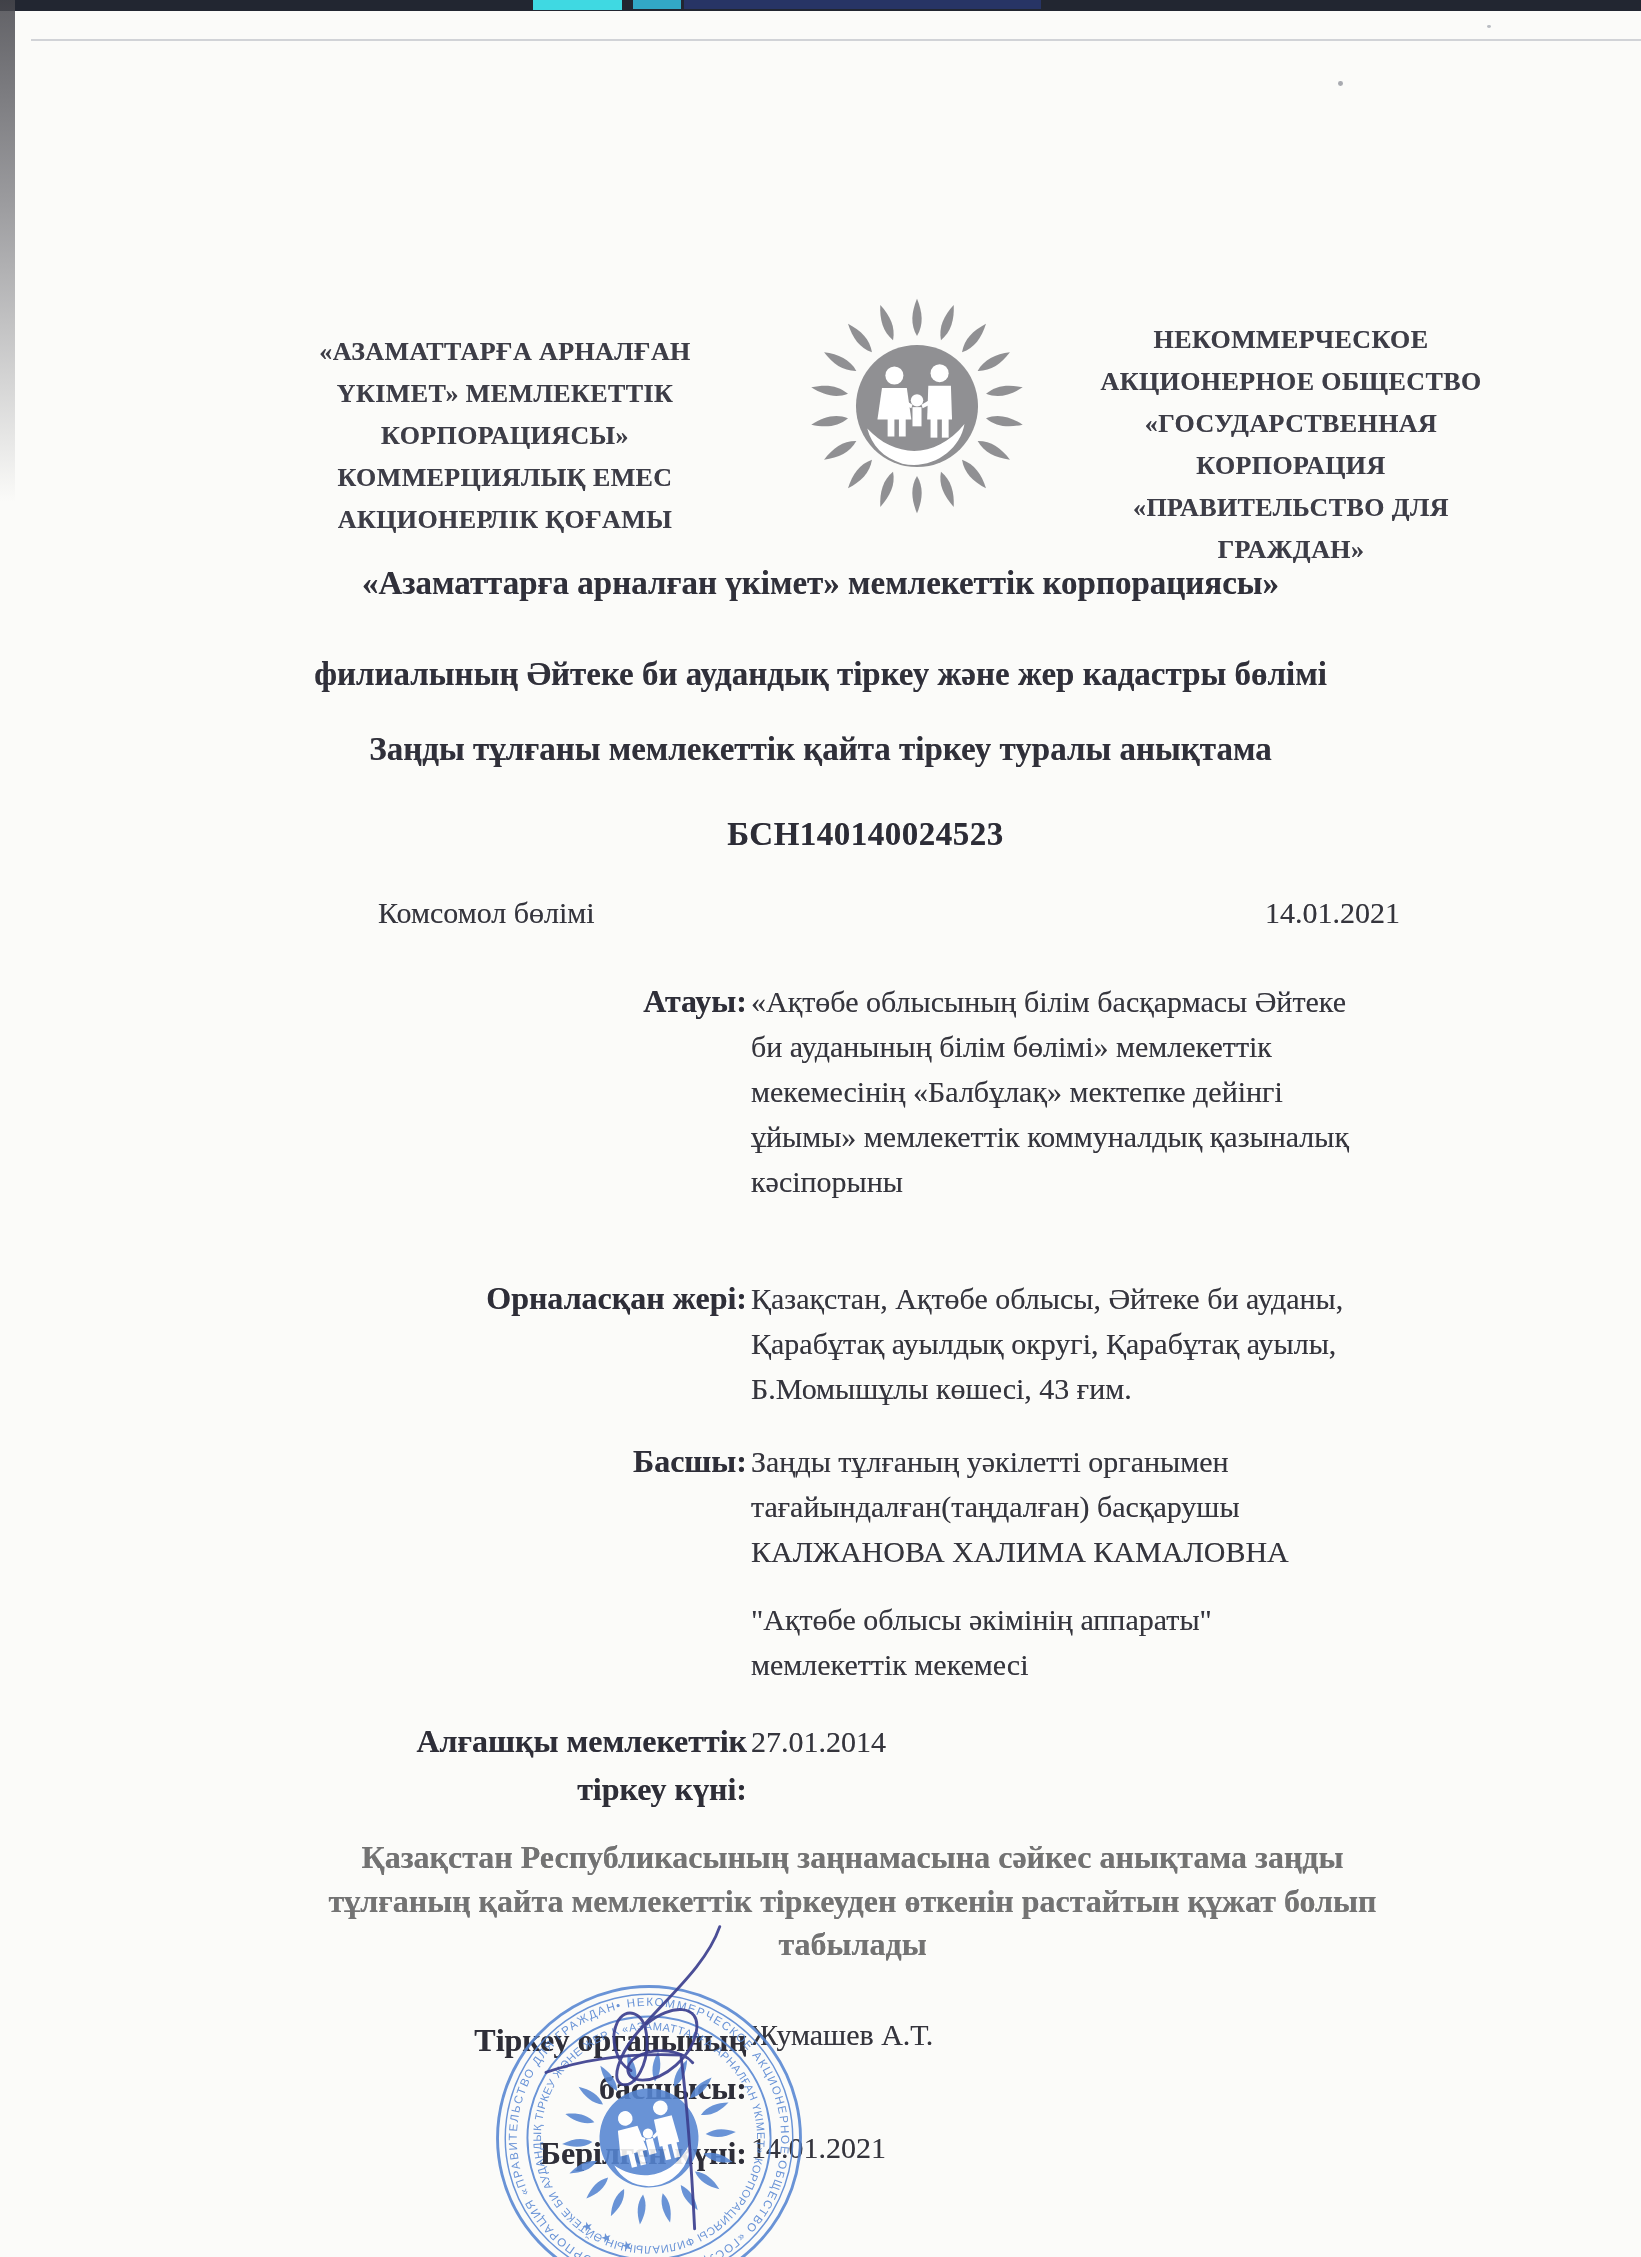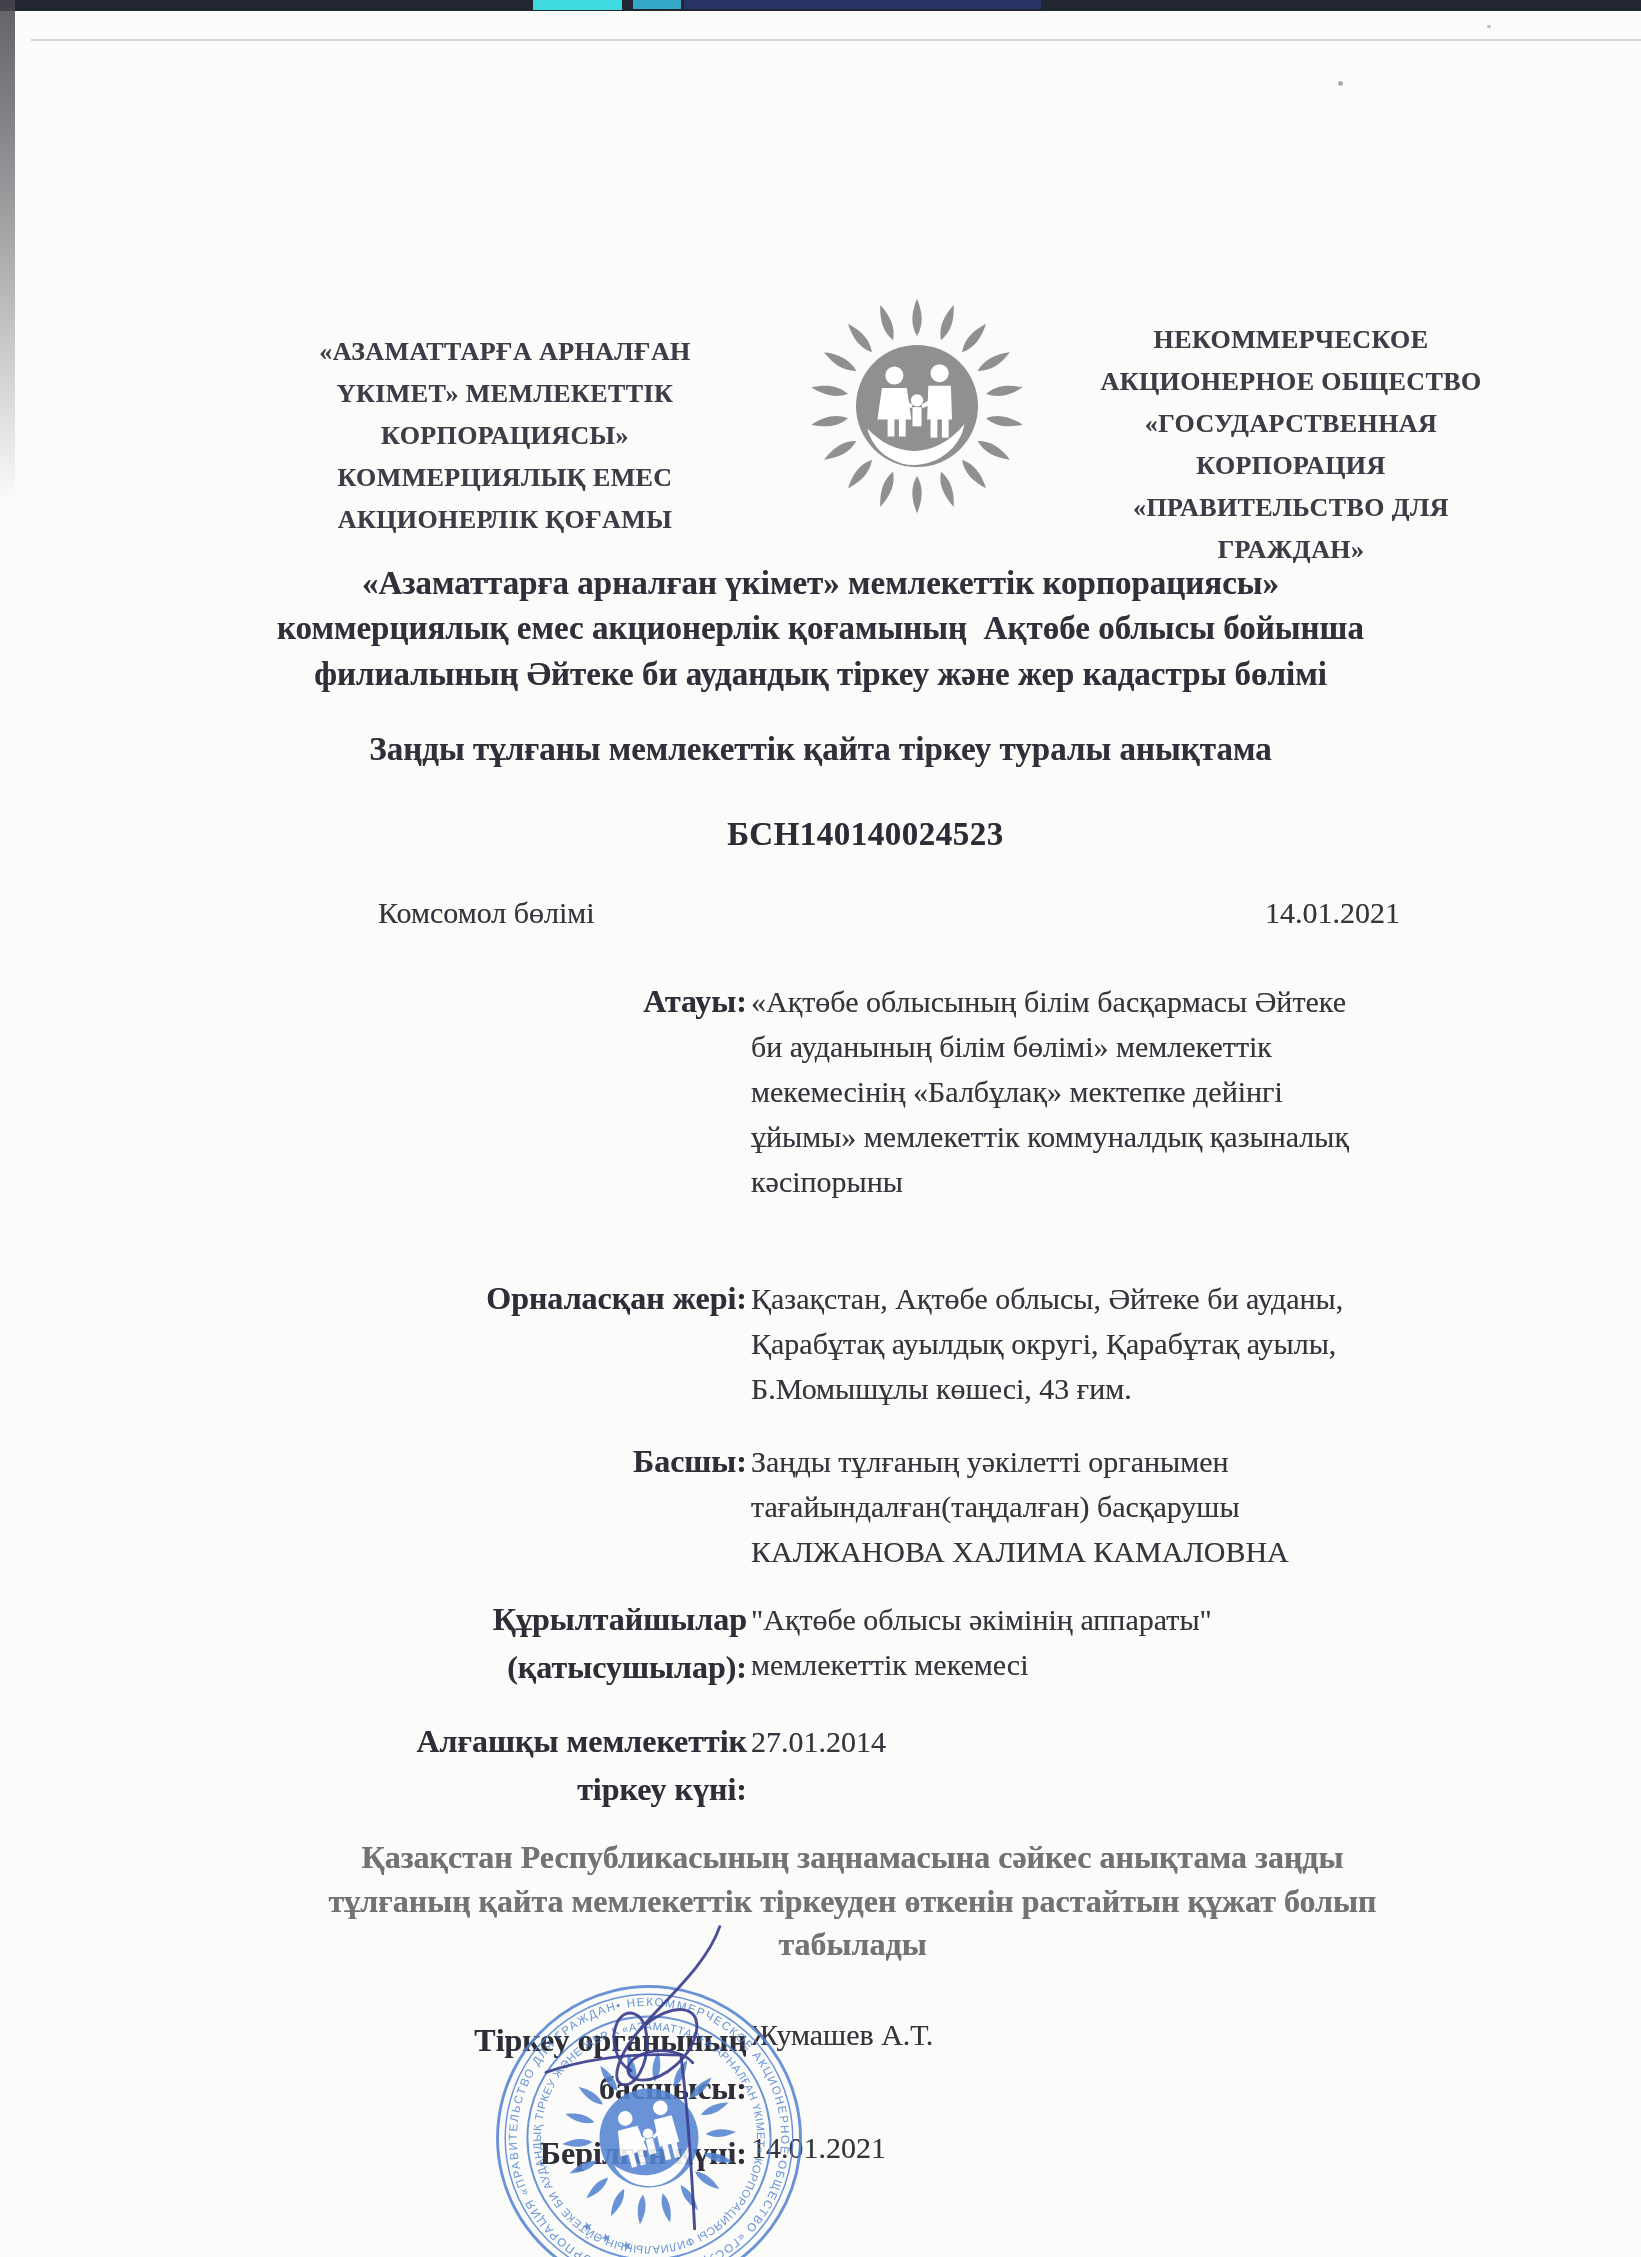--- a/index.html
+++ b/index.html
@@ -120,21 +120,20 @@
   <div class="abs org org-right soft">
     <div class="ln">НЕКОММЕРЧЕСКОЕ</div>
     <div class="ln">АКЦИОНЕРНОЕ ОБЩЕСТВО</div>
     <div class="ln">«ГОСУДАРСТВЕННАЯ</div>
     <div class="ln">КОРПОРАЦИЯ</div>
     <div class="ln">«ПРАВИТЕЛЬСТВО ДЛЯ</div>
     <div class="ln">ГРАЖДАН»</div>
   </div>
 
   <div class="abs title-line ln soft" style="top:565px">«Азаматтарға арналған үкімет» мемлекеттік корпорациясы»</div>
-  <div class="abs title-line ln soft" style="top:610px">коммерциялық емес акционерлік қоғамының  Ақтөбе облысы бойынша</div>
   <div class="abs title-line ln soft" style="top:656px">филиалының Әйтеке би аудандық тіркеу және жер кадастры бөлімі</div>
 
   <div class="abs subtitle soft" style="top:731px">Заңды тұлғаны мемлекеттік қайта тіркеу туралы анықтама</div>
   <div class="abs bsn soft" style="top:816px">БСН140140024523</div>
 
   <div class="abs plain soft" style="left:378px;top:896px">Комсомол бөлімі</div>
   <div class="abs plain soft" style="left:1265px;top:896px">14.01.2021</div>
 
   <div class="abs label soft" style="top:977px">
     <div class="ln">Атауы:</div>
@@ -158,24 +157,20 @@
 
   <div class="abs label soft" style="top:1437px">
     <div class="ln">Басшы:</div>
   </div>
   <div class="abs value soft" style="top:1439px">
     <div class="ln">Заңды тұлғаның уәкілетті органымен</div>
     <div class="ln">тағайындалған(таңдалған) басқарушы</div>
     <div class="ln">КАЛЖАНОВА ХАЛИМА КАМАЛОВНА</div>
   </div>
 
-  <div class="abs label soft" style="top:1595px">
-    <div class="ln">Құрылтайшылар</div>
-    <div class="ln">(қатысушылар):</div>
-  </div>
   <div class="abs value soft" style="top:1597px">
     <div class="ln">"Ақтөбе облысы әкімінің аппараты"</div>
     <div class="ln">мемлекеттік мекемесі</div>
   </div>
 
   <div class="abs label soft" style="top:1717px">
     <div class="ln">Алғашқы мемлекеттік</div>
     <div class="ln">тіркеу күні:</div>
   </div>
   <div class="abs value soft" style="top:1719px">

